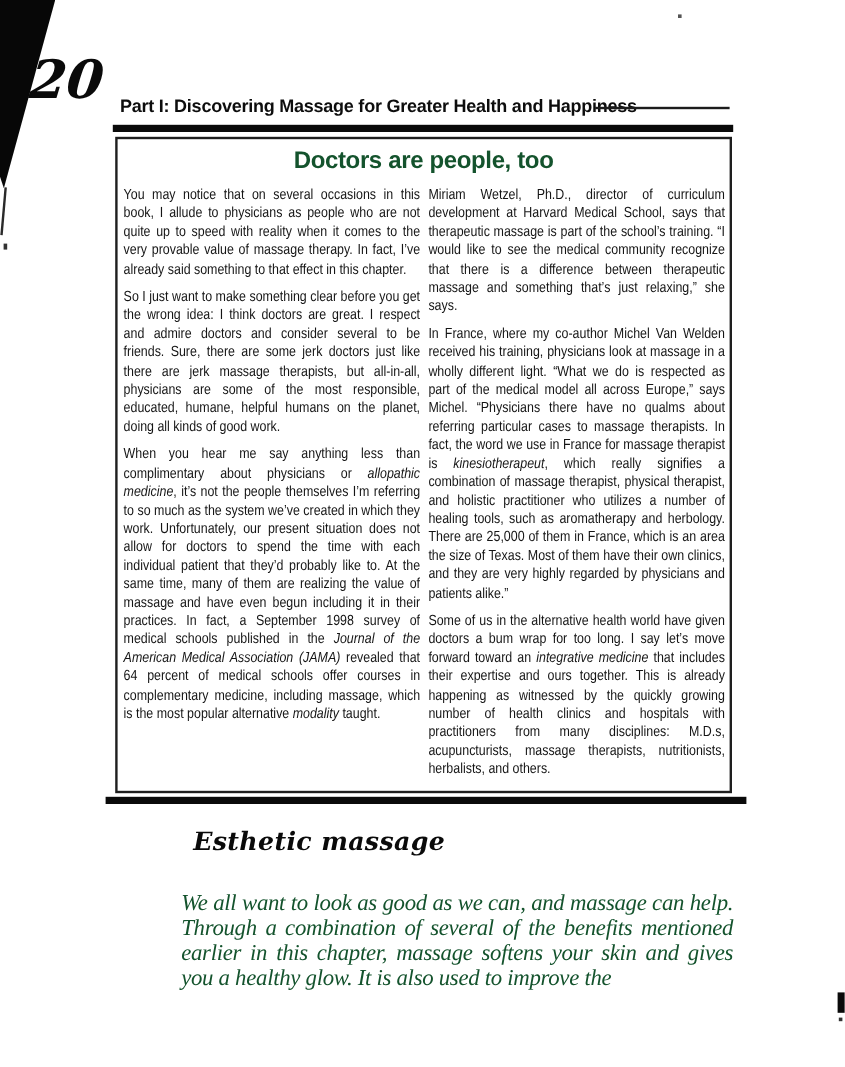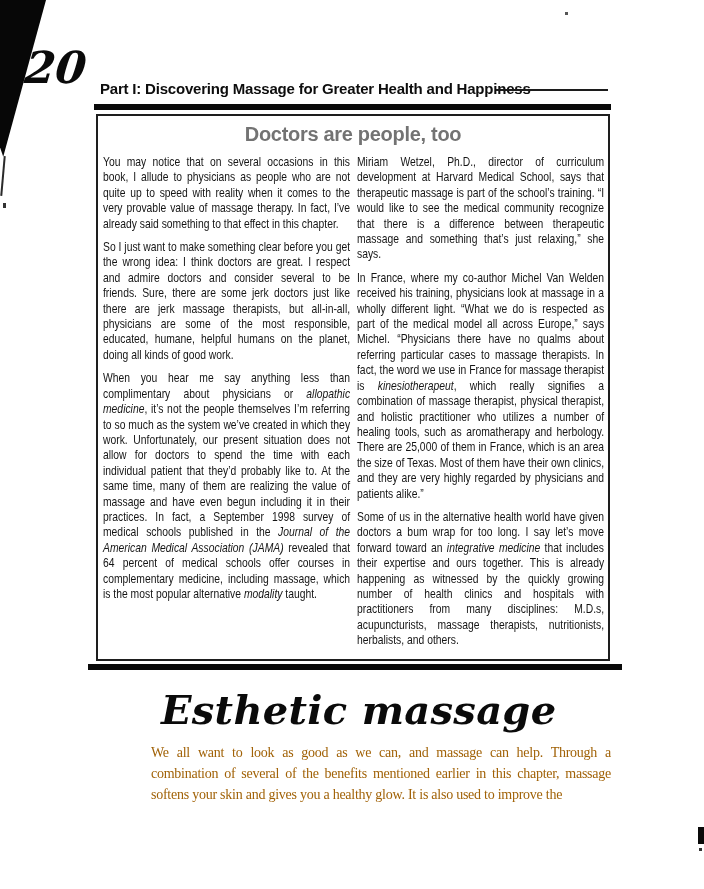--- a/index.html
+++ b/index.html
@@ -65,53 +65,54 @@
     width:514px; height:547px;
     border:2px solid #1e1e1e;
     box-sizing:border-box;
     background:#ffffff;
   }
   .sidebar-title {
     margin:7px 0 0 0;
     text-align:center;
     font-size:20px; font-weight:700;
     letter-spacing:-0.3px;
-    color:#737373;
+    color:#14532d;
   }
   .col {
     position:absolute; top:39px;
     width:291px;
     transform:scaleX(0.849);
     transform-origin:0 0;
     font-size:12.2px; line-height:15.4px;
     text-align:justify;
     color:#151515;
   }
   .col-left  { left:5px; }
   .col-right { left:259px; }
   .col p { margin:0 0 8px 0; }
   .col i { font-style:italic; }
 
   
   .section-heading {
     position:absolute; left:161px; top:690px;
     font-family:"DejaVu Serif", serif;
     font-style:italic; font-weight:700;
-    font-size:40px; line-height:1;
+    font-size:21px; line-height:1;
     letter-spacing:0.3px;
     color:#0a0a0a;
   }
   .section-body {
     position:absolute; left:151px; top:742px;
     width:460px;
     font-family:"Liberation Serif", serif;
-    font-size:14px; line-height:21px;
+    font-size:19px; line-height:21px;
     letter-spacing:-0.25px;
     text-align:justify;
-    color:#a16207;
+    color:#14532d;
+    font-style:italic;
   }
 </style>
 </head>
 <body>
 
 <div class="corner-wedge"></div>
 <div class="wedge-tail"></div>
 <div class="ink-dot-a"></div>
 <div class="ink-dot-b"></div>
 <div class="edge-mark"></div>

